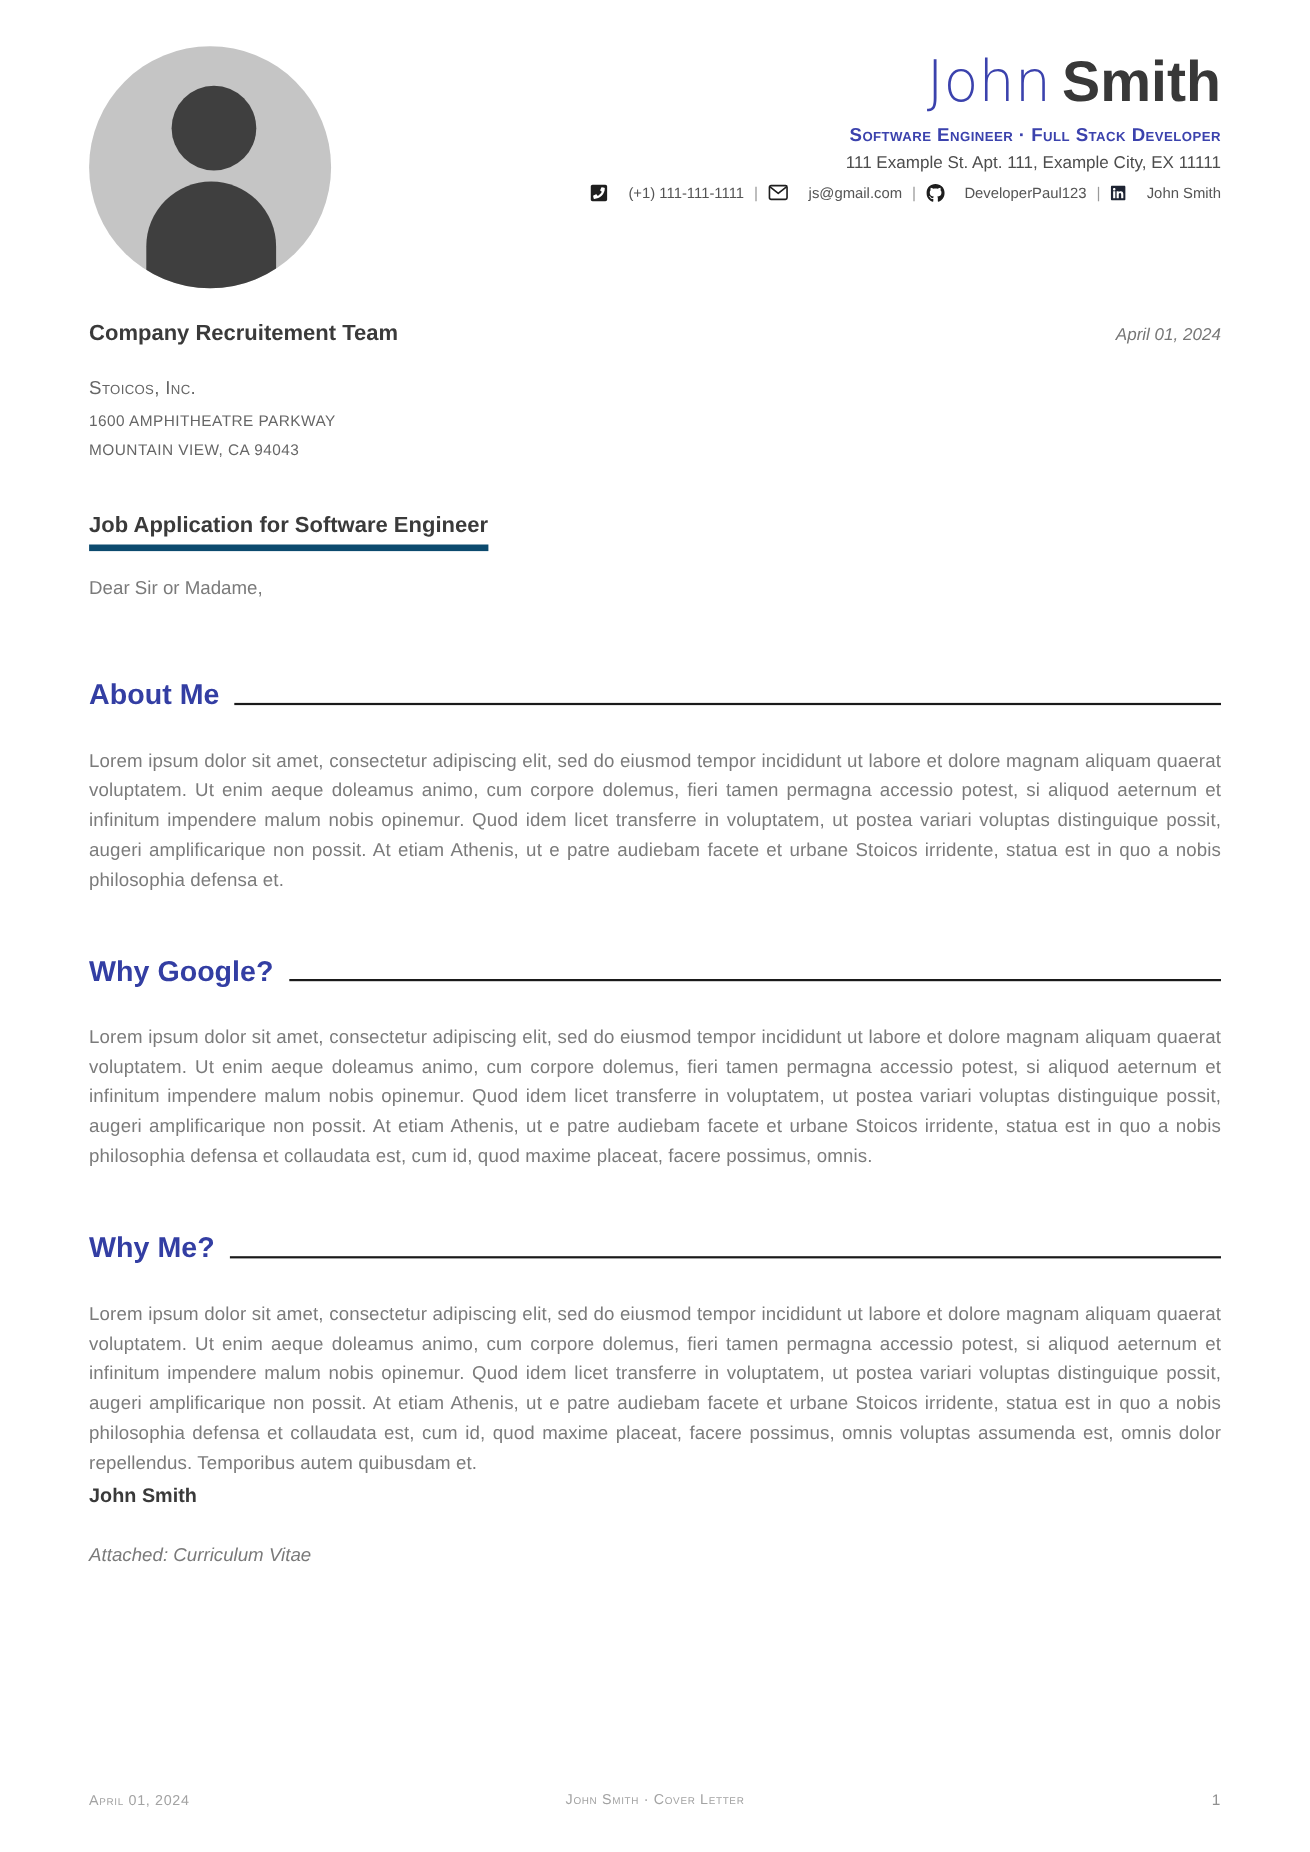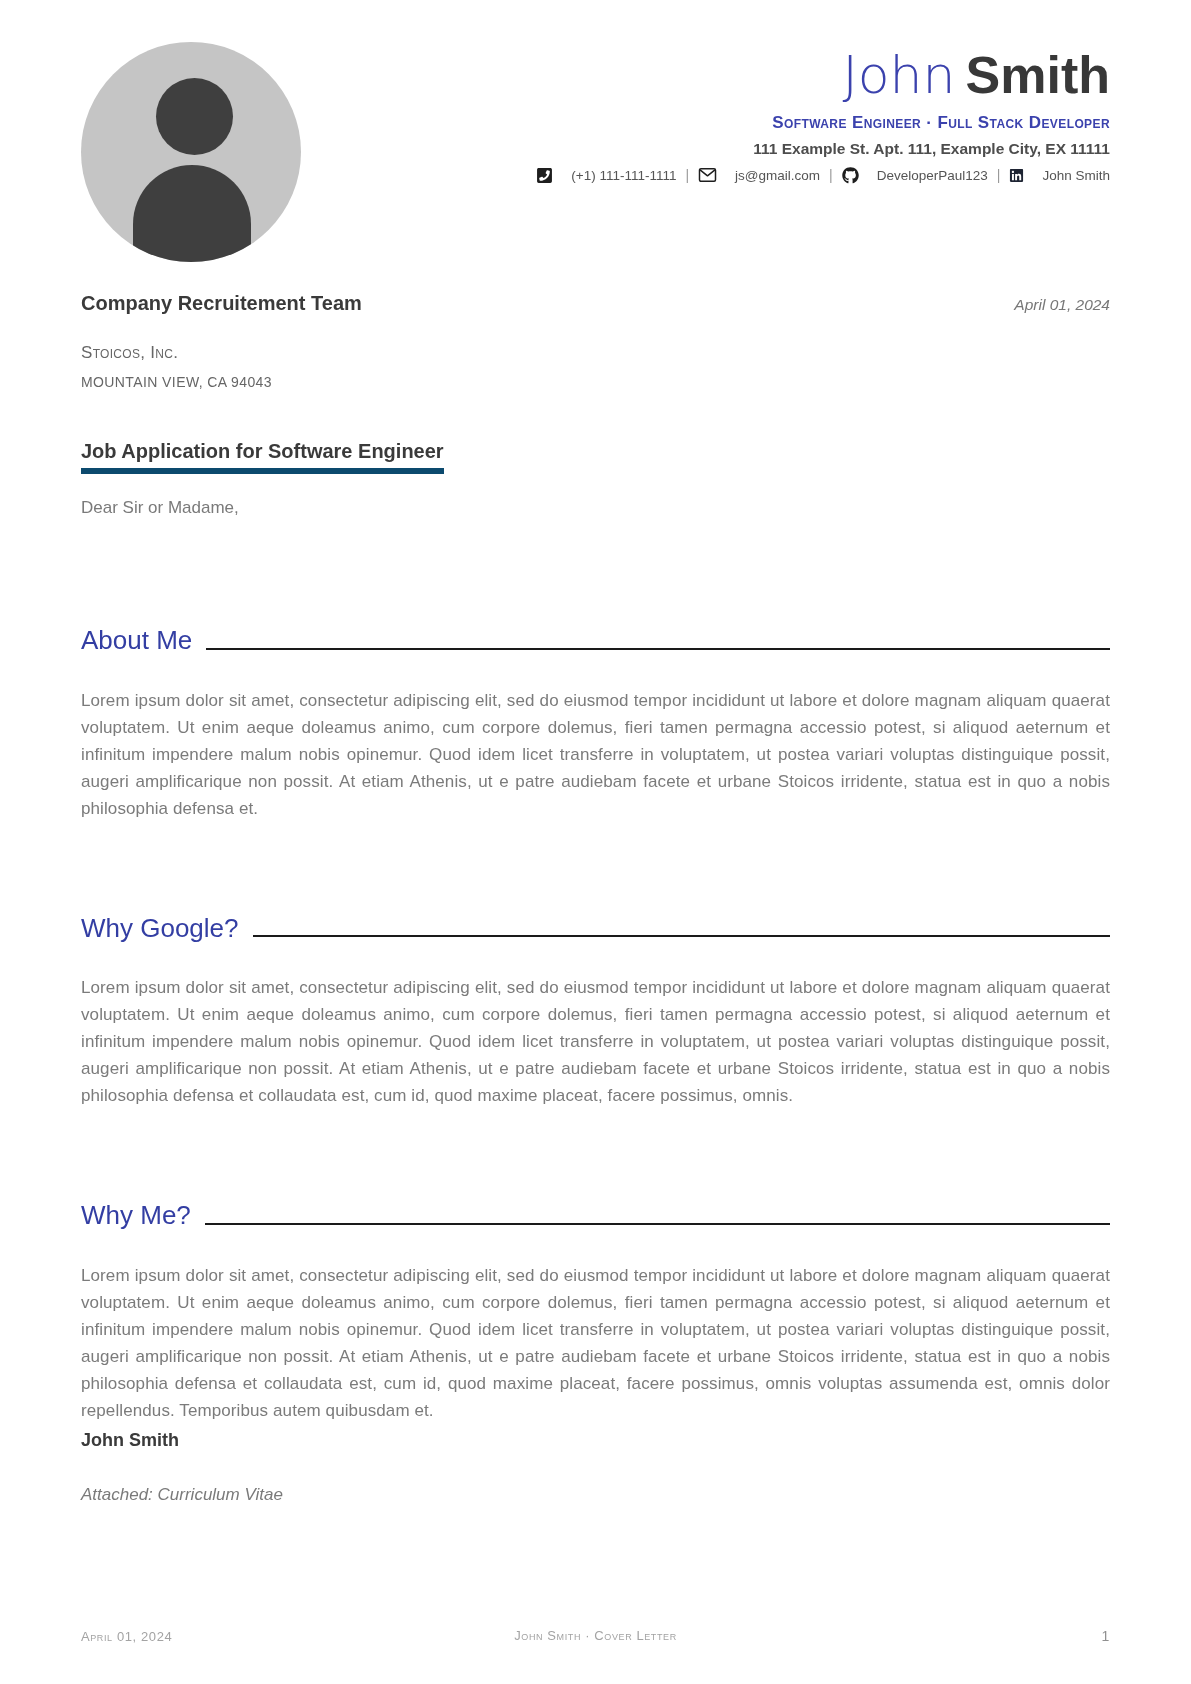--- a/index.html
+++ b/index.html
@@ -30,21 +30,21 @@
   }
   .header-right { text-align: right; padding-top: 6px; flex: 1 1 auto; }
   .name { font-size: 52px; line-height: 1.05; margin: 0; white-space: nowrap; }
   .first-name { font-family: "DejaVu Sans", "Liberation Sans", sans-serif; font-weight: 200; color: #3b42ad; }
   .last-name  { font-weight: 700; color: #383838; margin-left: 10px; }
   .tagline {
     margin-top: 10px;
     font-variant: small-caps;
     color: #3b42ad; font-weight: 600; font-size: 17px; letter-spacing: 0.4px;
   }
-  .postal-address { margin-top: 7px; font-weight: 700; color: #4d4d4d; font-size: 15.5px; }
+  .postal-address { margin-top: 7px; font-weight: 400; color: #4d4d4d; font-size: 15.5px; }
   .contact-row {
     margin-top: 9px; font-size: 13.5px; color: #555;
     display: flex; justify-content: flex-end; align-items: center; gap: 9px;
   }
   .contact-item { display: inline-flex; align-items: center; gap: 18px; color: #555; }
   .contact-sep { color: #9a9a9a; font-size: 14px; }
   .cicon { display: inline-block; }
   .cicon svg { display: block; }
 
   
@@ -64,21 +64,21 @@
   .letter-title {
     display: inline-block; font-size: 20px; font-weight: 700; color: #3a3a3a;
     border-bottom: 6px solid #0c4a6e; padding-bottom: 5px;
   }
   .opening { margin-top: 24px; font-size: 17px; color: #7a7a7a; }
 
   
   .section { margin-top: 56px; }
   .section.first { margin-top: 72px; }
   .section-head { display: flex; align-items: flex-end; }
-  .section-heading { font-size: 26px; font-weight: 400; color: #333ea3; line-height: 1.1; white-space: nowrap; margin-top: 36px; }
+  .section-heading { font-size: 26px; font-weight: 700; color: #333ea3; line-height: 1.1; white-space: nowrap; }
   .section-rule { flex: 1 1 auto; height: 2px; background: #1a1a1a; margin-left: 14px; margin-bottom: 5px; }
   .section-body {
     margin-top: 32px; font-size: 17px; line-height: 27px; color: #7b7b7b;
     text-align: justify; letter-spacing: 0.1px;
   }
 
   
   .closing { margin-top: 84px; font-size: 17px; color: #7a7a7a; }
   .signature { margin-top: 6px; font-size: 18px; font-weight: 700; color: #3a3a3a; }
   .attachment { margin-top: 34px; font-size: 17px; font-style: italic; color: #7a7a7a; }
@@ -146,20 +146,21 @@
       </div>
     </div>
   </div>
 
   <div class="recipient-row">
     <span class="recipient-name">Company Recruitement Team</span>
     <span class="letter-date">April 01, 2024</span>
   </div>
   <div class="company-name">Stoicos, Inc.</div>
   <div class="company-address">
+    <div>1600 AMPHITHEATRE PARKWAY</div>
     <div>MOUNTAIN VIEW, CA 94043</div>
   </div>
 
   <div class="letter-title-wrap">
     <span class="letter-title">Job Application for Software Engineer</span>
   </div>
   <div class="opening">Dear Sir or Madame,</div>
 
   <div class="section first">
     <div class="section-head">

